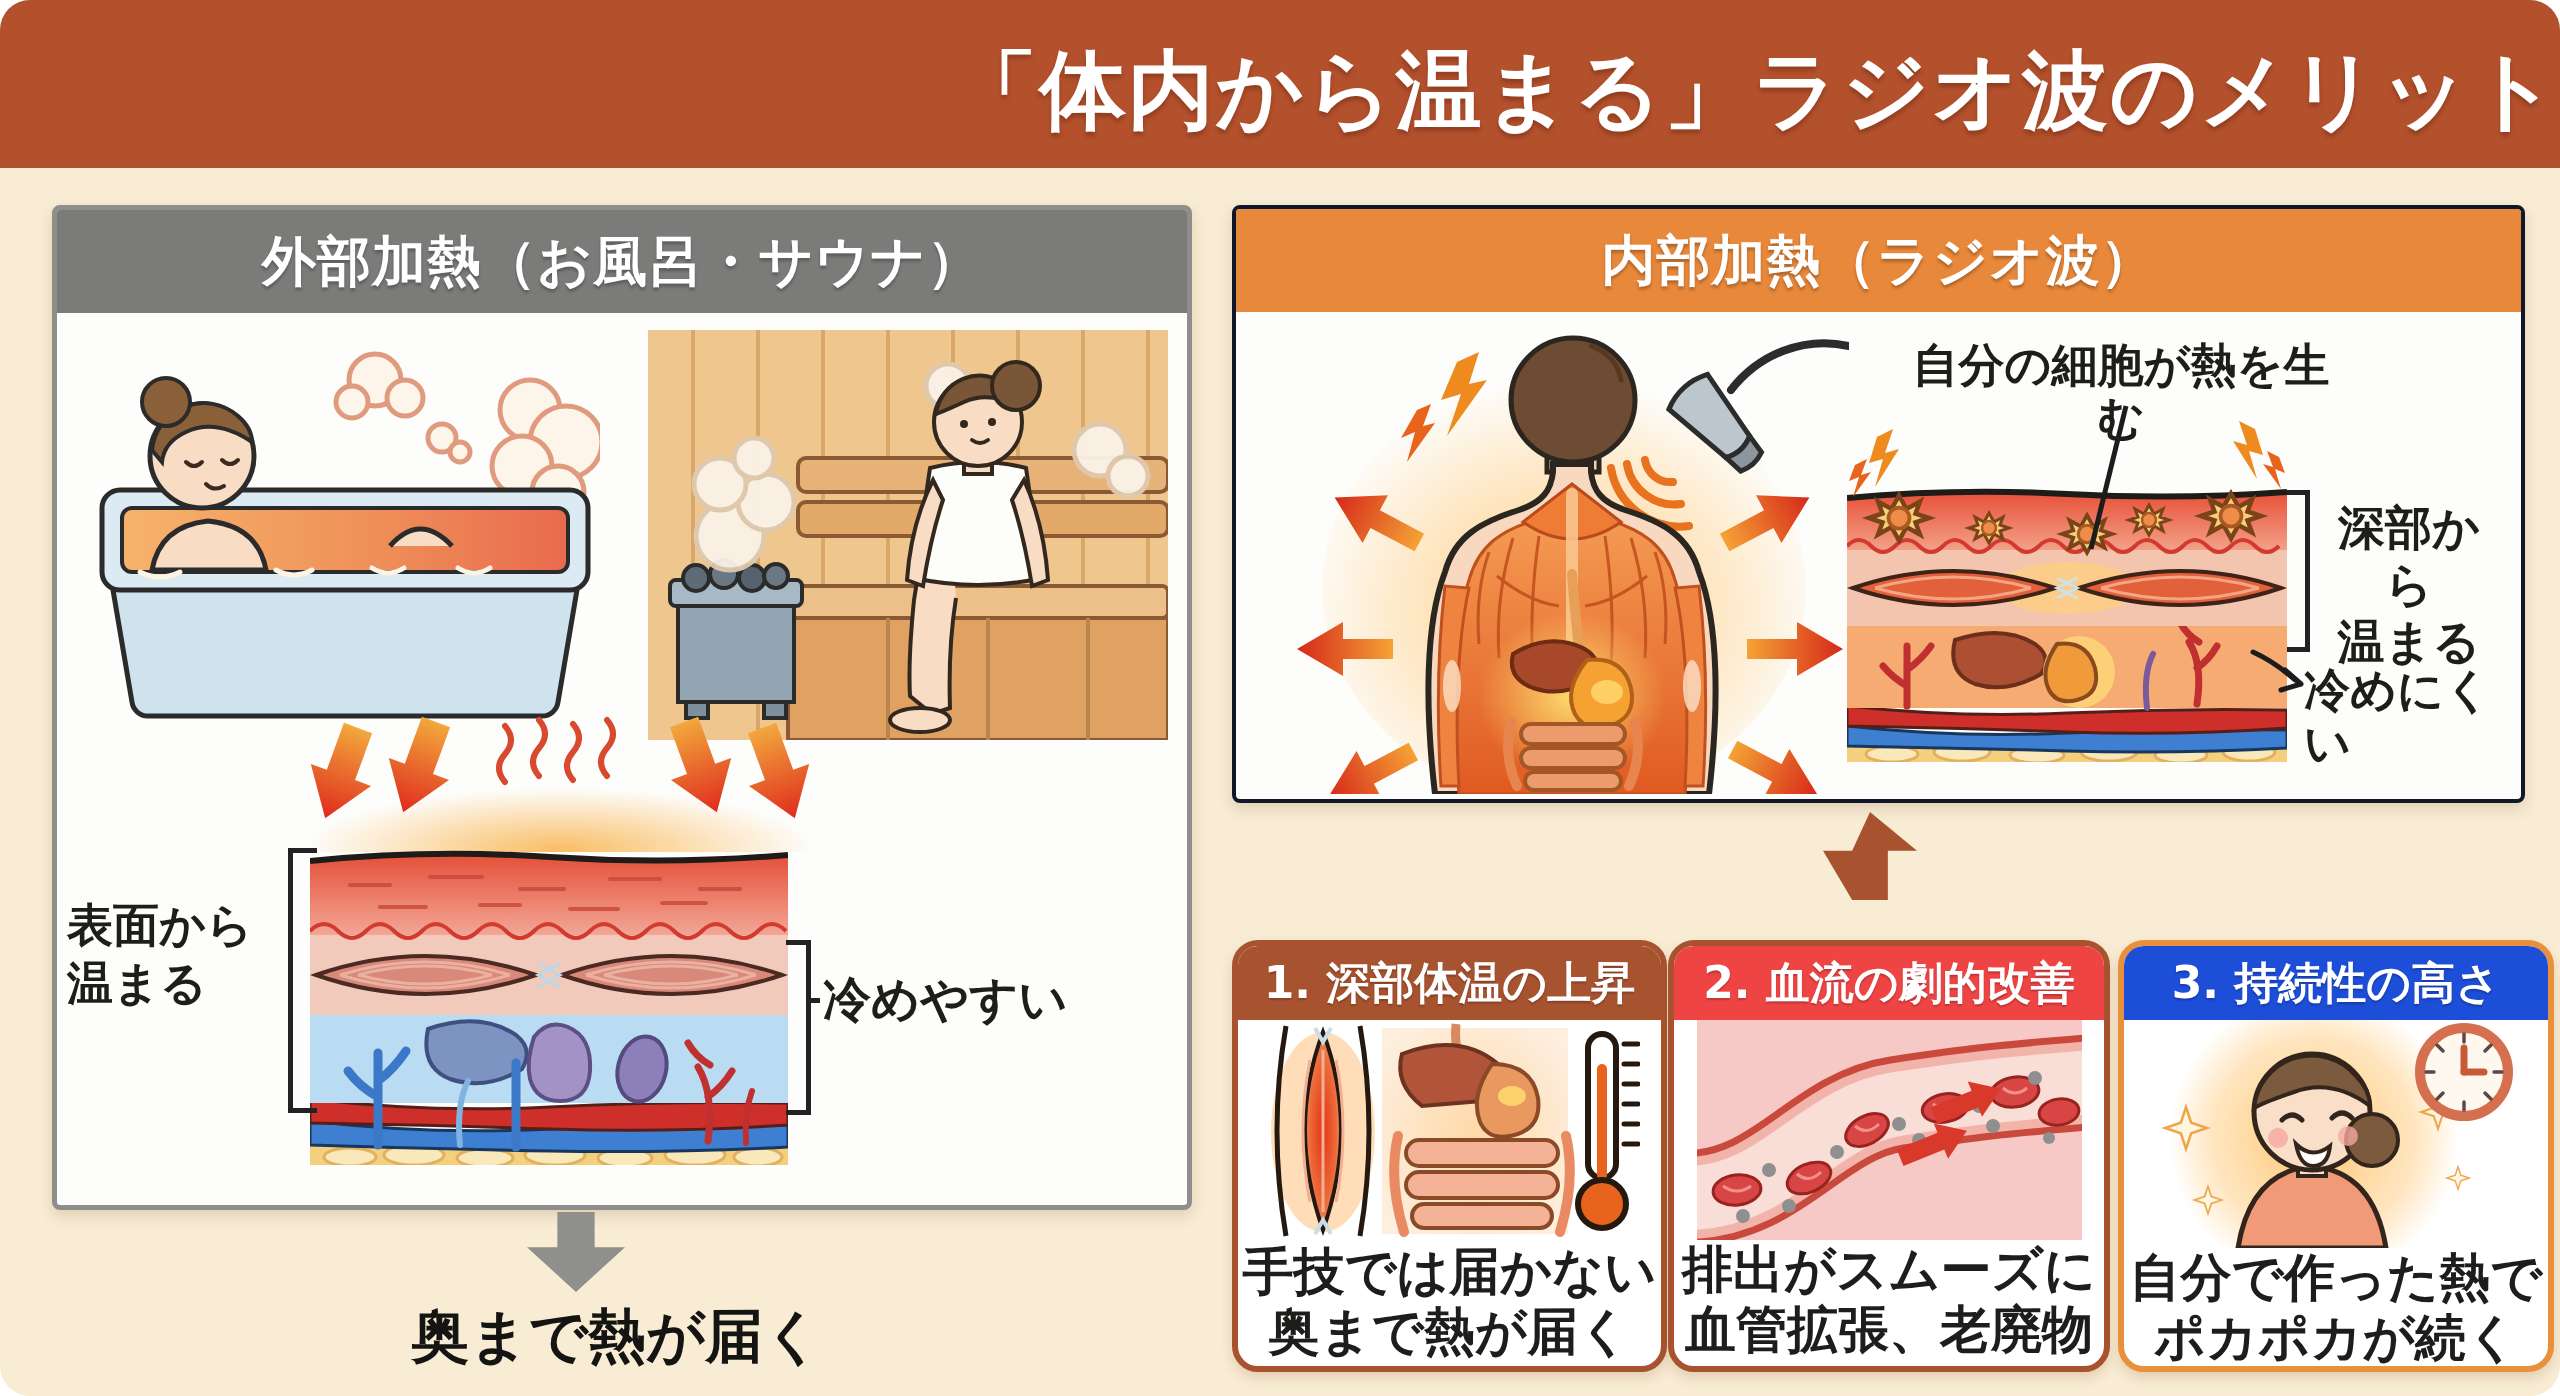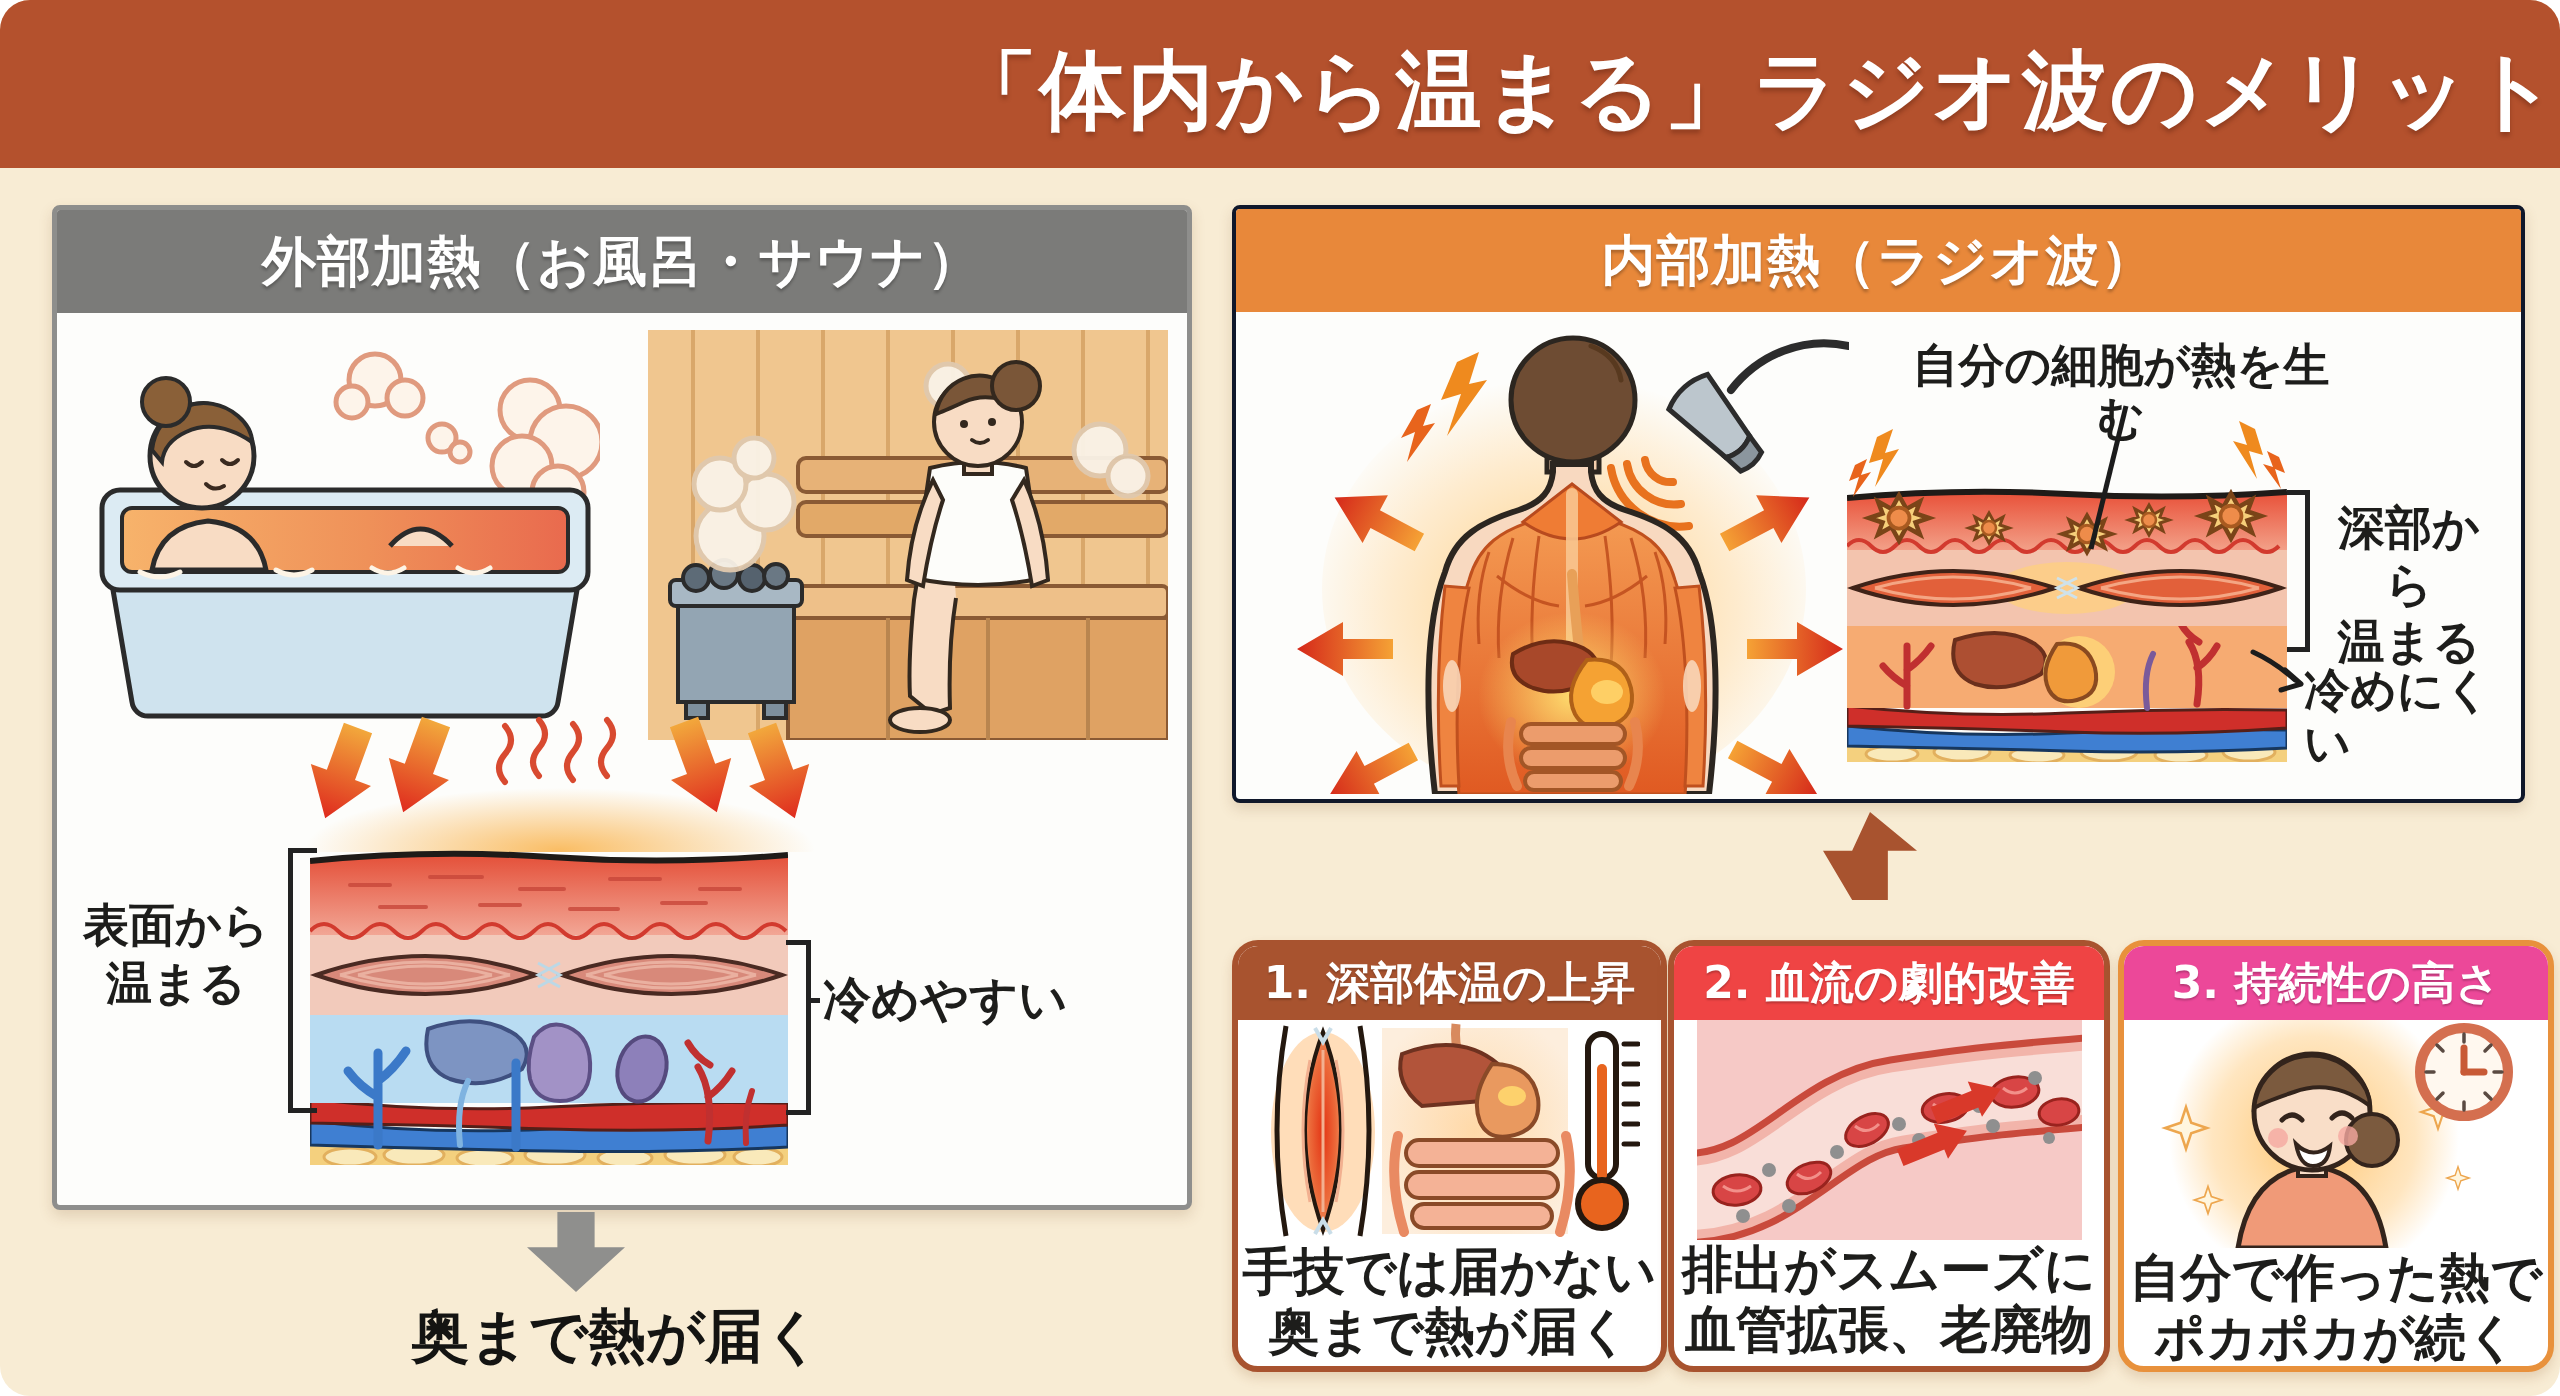--- a/index.html
+++ b/index.html
@@ -43,21 +43,21 @@
   .benefit .b-header{height:74px;line-height:74px;text-align:center;color:#fff;font-size:44px;font-weight:800;
     text-shadow:0 2px 2px rgba(0,0,0,.22);flex:0 0 auto;}
   .benefit .b-illo{flex:1 1 auto;display:flex;align-items:center;justify-content:center;}
   .benefit .b-caption{flex:0 0 auto;text-align:center;color:#1d1d1b;font-size:51px;font-weight:800;
     line-height:1.18;padding-bottom:16px;}
   .b1{left:1232px;width:423px;border:6px solid #a8532f;}
   .b1 .b-header{background:#a8532f;}
   .b2{left:1668px;width:430px;border:6px solid #a8532f;}
   .b2 .b-header{background:#ef4444;}
   .b3{left:2118px;width:424px;border:6px solid #e8913c;}
-  .b3 .b-header{background:#ec4899;text-align:center;}
+  .b3 .b-header{background:#1d4ed8;text-align:center;}
 </style>
 </head>
 <body>
 
 <div class="canvas">
 
   <header class="title-band">
     <h1>「体内から温まる」ラジオ波のメリット</h1>
   </header>
 
@@ -232,21 +232,21 @@
           <path d="M390 44 h40"></path>
         <path d="M70 62 h46"></path>
           <path d="M170 60 h40"></path>
           <path d="M260 64 h48"></path>
           <path d="M352 58 h44"></path>
       </g>
       <path d="M0 86 q14 -14 28 0 t28 0 t28 0 t28 0 t28 0 t28 0 t28 0 t28 0 t28 0 t28 0 t28 0 t28 0 t28 0 t28 0 t28 0 t28 0 t28 0" stroke="#d23a2e" stroke-width="4" fill="none"></path>
     </svg>
 
     <div class="bracket open-right" style="left:231px;top:638px;width:24px;height:255px"></div>
-    <div class="jp-label" style="left:10px;top:686px;width:218px;text-align:center;font-size:46px;line-height:58px">
+    <div class="jp-label" style="left:10px;top:686px;width:218px;font-size:46px;line-height:58px">
       <span style="display:block">表面から</span>
       <span style="display:block">温まる</span>
     </div>
     <div class="bracket open-left" style="left:729px;top:730px;width:20px;height:165px"></div>
     <div class="tick" style="left:749px;top:788px;width:14px"></div>
     <div class="jp-label" style="left:766px;top:762px;font-size:48px">冷めやすい</div>
   </section>
 
   <div class="down-arrow"></div>
   <div class="conclusion">奥まで熱が届く</div>

